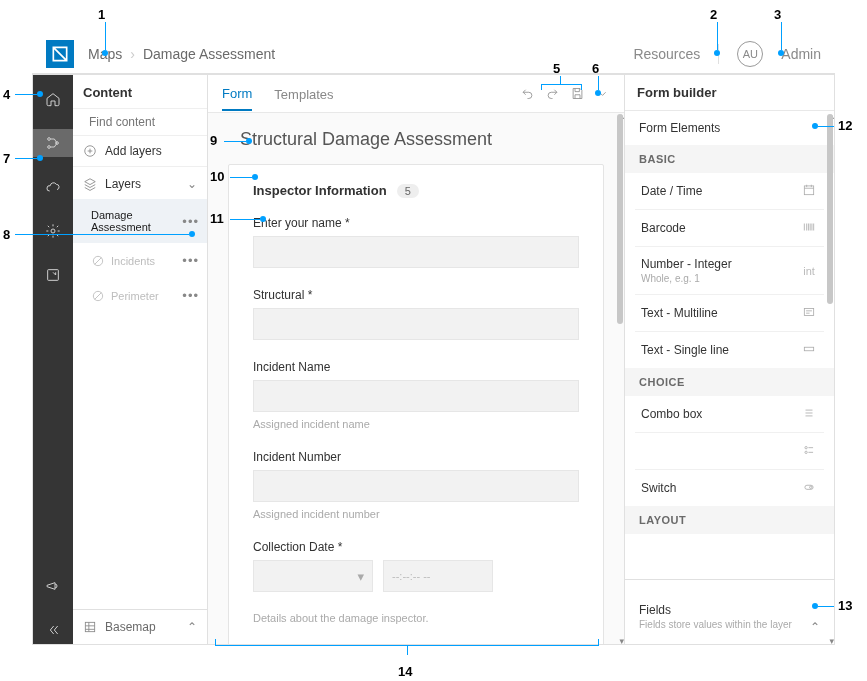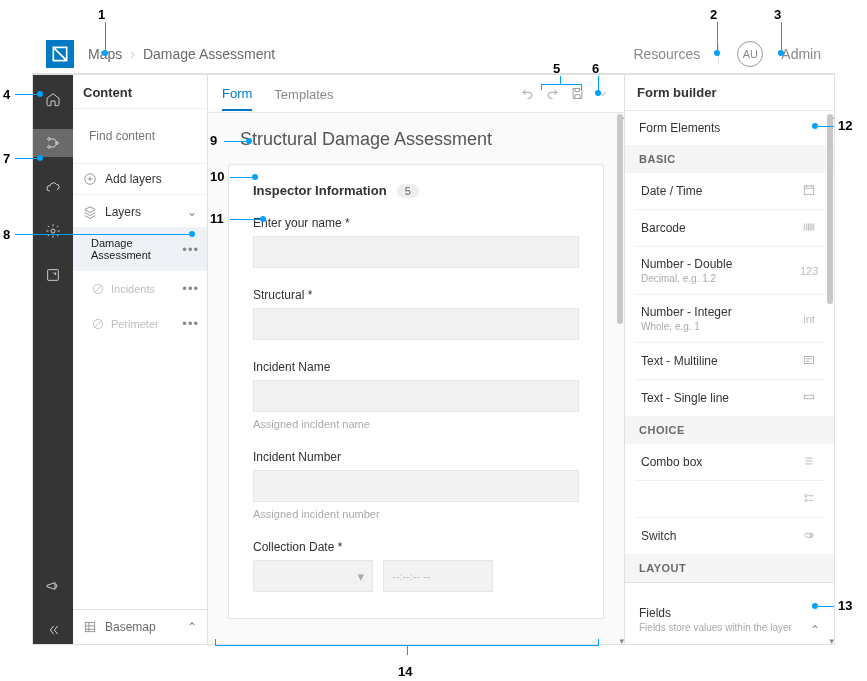--- a/index.html
+++ b/index.html
@@ -28,21 +28,21 @@
 
 .rail { width: 40px; background: #353535; display: flex; flex-direction: column; align-items: center; padding-top: 10px; gap: 16px; color: #cfcfcf; }
 .rail-item { width: 40px; height: 28px; display: flex; align-items: center; justify-content: center; cursor: pointer; }
 .rail-item.selected { background: #6a6a6a; }
 .rail svg { width: 16px; height: 16px; stroke: #cfcfcf; fill: none; stroke-width: 1.5; }
 .rail-spacer { flex: 1; }
 
 
 .content-panel { width: 135px; border-right: 1px solid #e0e0e0; display: flex; flex-direction: column; overflow: hidden; }
 .content-header { padding: 10px 10px 8px; font-weight: 600; font-size: 13px; }
-.search-row { display: flex; align-items: flex-start; padding: 20px 10px; gap: 6px; color: #aaa; border-top: 1px solid #efefef; }
+.search-row { display: flex; align-items: flex-start; padding: 6px 10px; gap: 6px; color: #aaa; border-top: 1px solid #efefef; }
 .search-input { border: none; outline: none; font-size: 12px; flex: 1; color: #666; }
 .add-layers-row { display: flex; align-items: center; gap: 8px; padding: 8px 10px; font-size: 12px; color: #333; cursor: pointer; border-top: 1px solid #efefef; }
 .layers-header { display: flex; align-items: center; gap: 8px; padding: 10px 10px 8px; font-size: 12px; color: #333; border-top: 1px solid #efefef; }
 .layers-header .chev { margin-left: auto; color: #888; }
 .layer-item { display: flex; align-items: center; padding: 10px 8px 10px 18px; font-size: 11px; color: #333; cursor: pointer; }
 .layer-item.selected { background: #eef2f6; color: #1a1a1a; }
 .layer-item .muted { color: #bdbdbd; }
 .layer-item .dots { margin-left: auto; color: #888; letter-spacing: 1px; font-size: 13px; }
 .layer-item svg { width: 14px; height: 14px; stroke: #bdbdbd; fill: none; stroke-width: 1.5; margin-right: 6px; }
 .content-footer { margin-top: auto; border-top: 1px solid #e0e0e0; padding: 10px; display: flex; align-items: center; gap: 8px; font-size: 12px; color: #6a6a6a; }
@@ -279,20 +279,21 @@
         </div>
         <div class="field-block">
           <span class="field-label">Collection Date *</span>
           <div class="field-row">
             <div class="field-select">
                 <span>▾</span>
               </div>
             <div class="field-date">--:--:-- --</div>
           </div>
         </div>
+        <div class="section-caption">Details about the damage inspector.</div>
       </div>
 
       <div class="simulated-scroll">
         <span class="arrow" style="top:-2px;">▴</span>
         <div class="thumb"></div>
         <span class="arrow" style="bottom:-2px;">▾</span>
       </div>
     </div>
   </div>
 
@@ -310,24 +311,20 @@
         <span class="icon-slot"><svg viewBox="0 0 24 24">
               <rect x="4" y="5" width="16" height="15"></rect>
               <path d="M4 9h16M8 3v4M16 3v4"></path>
             </svg></span>
       </div>
       <div class="el-item">
         <span>Barcode</span>
         <span class="icon-slot"><svg viewBox="0 0 24 24">
               <path d="M4 6v12M8 6v12M11 6v12M14 6v12M17 6v12M20 6v12"></path>
             </svg></span>
-      </div>
-      <div class="el-item">
-        <span><span>Number - Double</span><span class="sub">Decimal, e.g. 1.2</span></span>
-        <span class="icon-slot">123</span>
       </div>
       <div class="el-item">
         <span><span>Number - Integer</span><span class="sub">Whole, e.g. 1</span></span>
         <span class="icon-slot">int</span>
       </div>
       <div class="el-item">
         <span>Text - Multiline</span>
         <span class="icon-slot"><svg viewBox="0 0 24 24">
               <rect x="4" y="6" width="16" height="12"></rect>
               <path d="M7 10h10M7 14h6"></path>

